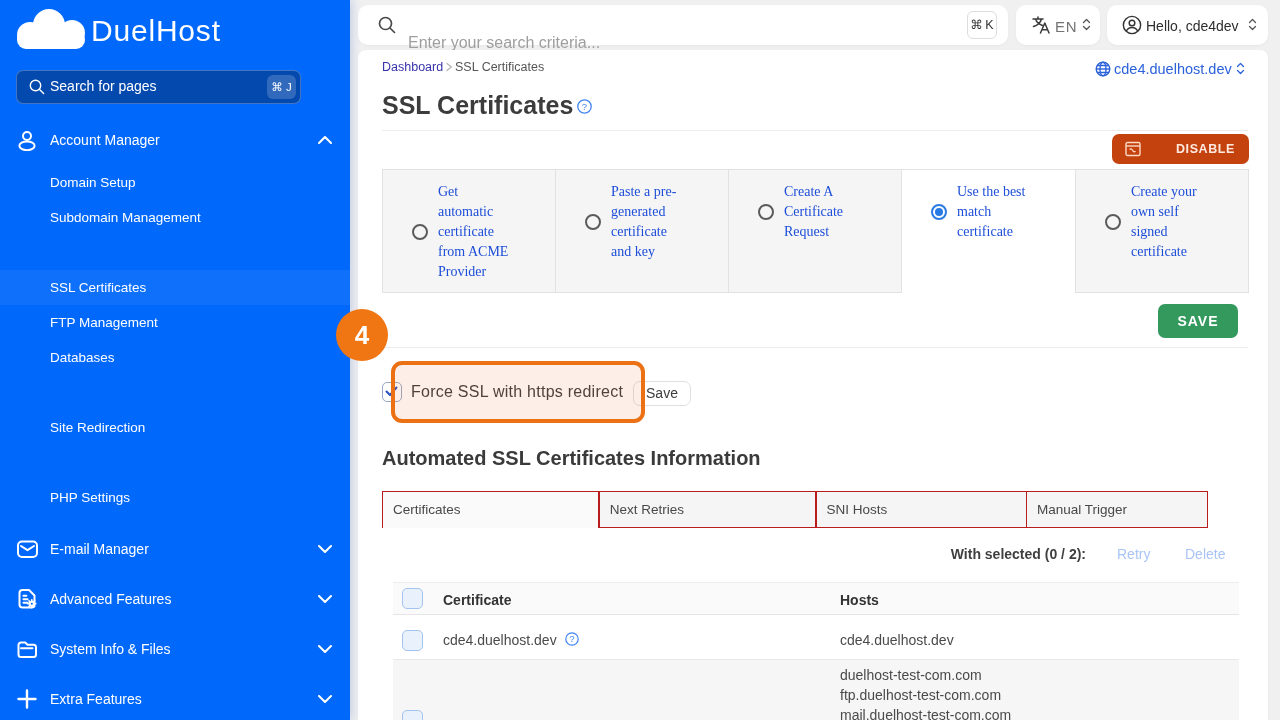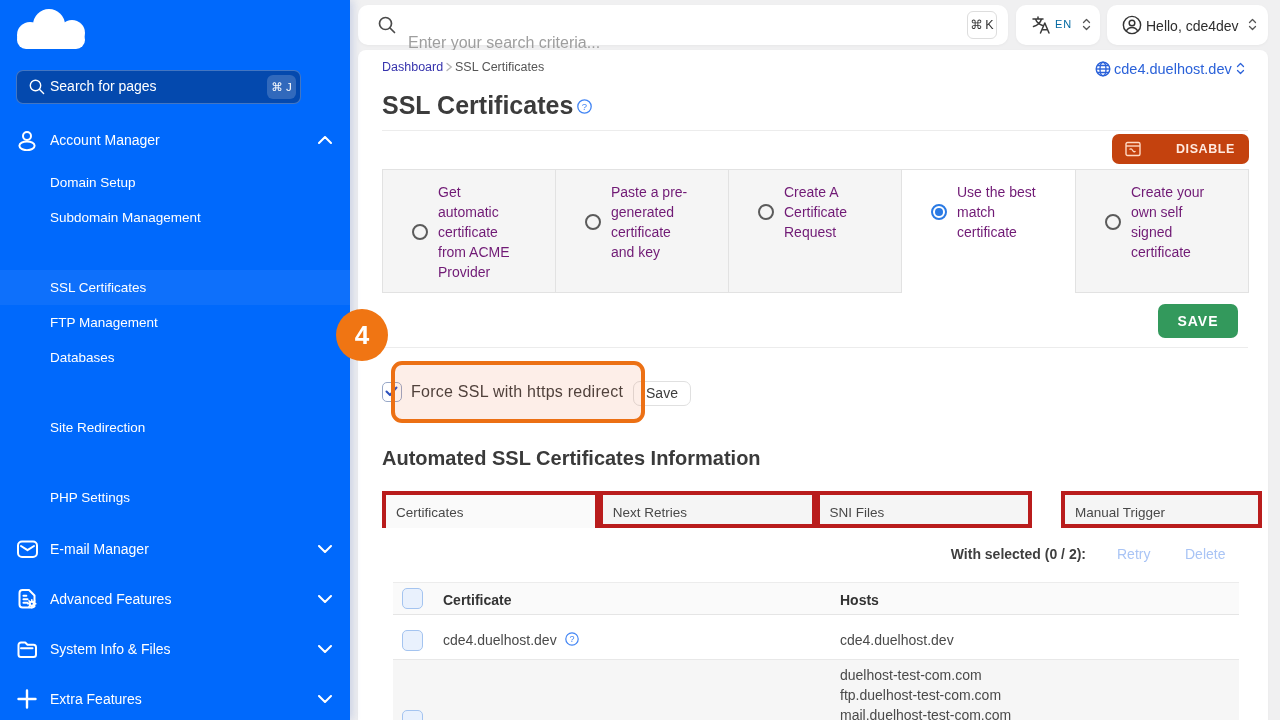--- a/index.html
+++ b/index.html
@@ -28,41 +28,41 @@
 #tb-ph { position:absolute; left:50px; top:11px; font-size:16px; color:#9e9e9e;margin-top:18px; }
 #tb-kbd { position:absolute; right:11px; top:6px; width:30px; height:28px; border:1px solid #ddd; border-radius:6px; font-size:12.5px; color:#333; text-align:center; line-height:27px; }
 
 
 #content { position:absolute; left:358px; top:50px; width:910px; height:670px; background:#fff; border-radius:8px 8px 0 0; box-shadow:0 1px 3px rgba(0,0,0,0.04); }
 .hr { position:absolute; height:1px; background:#ececec; }
 
 
 .rcell { position:absolute; top:169px; height:124px; background:#f5f5f5; border:1px solid #e2e2e2; }
 .rcell.sel { background:#fff; border-bottom:none; }
-.rtext { position:absolute; left:55px; top:11.5px; font-size:14px; line-height:20.1px; color:#701a75; }
+.rtext { position:absolute; left:55px; top:11.5px; font-size:14px; line-height:20.1px; color:#1d4ed8;font-family:Liberation Serif, serif; }
 .radio { position:absolute; left:29px; width:16px; height:16px; border:2px solid #5b5b5b; border-radius:50%; background:transparent; }
 .radio.sel { border-color:#2a7ae4; background:#fff; }
 .radio.sel::after { content:""; position:absolute; left:2px; top:2px; width:8px; height:8px; background:#2a7ae4; border-radius:50%; }
 
 
 #btn-disable { position:absolute; left:1112px; top:134px; width:137px; height:30px; background:#c4420e; border-radius:7px; color:#ffe9df; font-size:12.5px; font-weight:700; letter-spacing:0.6px; line-height:30px; text-align:center;padding-left:26px; }
 #btn-save { position:absolute; left:1158px; top:304px; width:80px; height:34px; background:#33995c; border-radius:7px; color:#fff; font-size:14px; font-weight:700; letter-spacing:1px; line-height:34px; text-align:center; }
 
 
 #badge4 { position:absolute; left:336px; top:309px; width:52px; height:52px; border-radius:50%; background:#f07513; color:#fff; font-size:26px; font-weight:700; text-align:center; line-height:52px; z-index:6; }
 #hlbox { position:absolute; left:391px; top:361px; width:254px; height:62px; border:4px solid #ec7014; border-radius:11px; background:rgba(238,97,47,0.11); z-index:5; }
 #fcheck { position:absolute; left:382px; top:382px; width:20px; height:20px; background:#fff; border:1.5px solid #98a8c8; border-radius:5px; z-index:2; }
 #flabel { position:absolute; left:411px; top:383px; font-size:16px; letter-spacing:0.25px; color:#3d3d3d; z-index:2; }
 #btn-savesm { position:absolute; left:633px; top:381px; width:58px; height:25px; background:#fff; border:1px solid #e0e0e0; border-radius:7px; font-size:14px; color:#3d3d3d; text-align:center; line-height:23px; z-index:2; }
 
 
 #h2 { position:absolute; left:382px; top:447px; font-size:20px; font-weight:700; color:#3a3a3a; }
 
 
-.tab { position:absolute; top:491px; height:37px; background:#f5f5f5; border:4px solid #b91c1c; font-size:13.5px; color:#484848; line-height:36px; padding-left:10px; }
+.tab { position:absolute; top:491px; height:37px; background:#f5f5f5; border:1px solid #b91c1c; font-size:13.5px; color:#484848; line-height:36px; padding-left:10px; }
 .tab.act { background:#fafafa; border-bottom:none; }
 
 
 #withsel { position:absolute; top:545.5px; left:900px; width:186px; text-align:right; font-size:14px; font-weight:700; color:#3f3f3f; }
 #retry { position:absolute; top:545.5px; left:1117px; font-size:14px; color:#a9c4f5; }
 #delete { position:absolute; top:545.5px; left:1185px; font-size:14px; color:#a9c4f5; }
 .chk { position:absolute; width:21px; height:21px; background:#e9f1fd; border:1.5px solid #a4c4f0; border-radius:5px; }
 #thead { position:absolute; left:393px; top:582px; width:846px; height:33px; background:#fafafa; border-top:1px solid #ececec; border-bottom:1px solid #e5e5e5; }
 #row2 { position:absolute; left:393px; top:660px; width:846px; height:60px; background:#f6f6f6; }
 .cellt { position:absolute; font-size:14px; color:#4a4a4a; }
@@ -73,20 +73,21 @@
 
 <div id="sidebar">
   <svg class="abs" style="left:16px;top:9px;" width="72" height="40" viewBox="0 0 72 40">
     <g fill="#fff">
       <circle cx="14" cy="26" r="13"></circle>
       <circle cx="33" cy="16" r="16"></circle>
       <circle cx="56" cy="24" r="13"></circle>
       <rect x="1" y="22" width="68" height="18" rx="9"></rect>
     </g>
   </svg>
+  <div id="logo">DuelHost</div>
   <div id="sb-search">
     <svg class="abs" style="left:12px;top:8px;" width="16" height="16" viewBox="0 0 16 16">
         <circle cx="6.5" cy="6.5" r="5.2" fill="none" stroke="#fff" stroke-width="1.4"></circle>
         <line x1="10.6" y1="10.6" x2="14.6" y2="14.6" stroke="#fff" stroke-width="1.4" stroke-linecap="round"></line>
       </svg>
     <div class="ph">Search for pages</div>
     <div id="sb-kbd">⌘ J</div>
   </div>
 
   <div class="sb-top" style="top:115px;">
@@ -161,21 +162,21 @@
       <line x1="12" y1="12" x2="16.5" y2="16.5" stroke="#4a4a4a" stroke-width="1.7" stroke-linecap="round"></line>
     </svg>
   <div id="tb-ph">Enter your search criteria...</div>
   <div id="tb-kbd">⌘ K</div>
 </div>
 <div class="card" id="tb-b">
   <svg class="abs" style="left:15px;top:10px;" width="20" height="20" viewBox="0 0 20 20">
     <path d="M2 4 h10 M7 2 v2 M10.5 4 c-1 3.5 -4.5 6.5 -8 7.5 M4.5 4 c1 2.8 4 5.5 7 6.5" fill="none" stroke="#3a3a3a" stroke-width="1.5" stroke-linecap="round"></path>
     <path d="M9.5 18 L13.8 8 L18 18 M10.9 14.8 h5.8" fill="none" stroke="#3a3a3a" stroke-width="1.5" stroke-linecap="round" stroke-linejoin="round"></path>
   </svg>
-  <div class="abs" style="left:39px;top:13px;font-size:11px;color:#0369a1;font-weight:500;letter-spacing:0.8px;">EN</div>
+  <div class="abs" style="left:39px;top:13px;font-size:15px;color:#737373;font-weight:500;letter-spacing:0.8px;">EN</div>
   <svg class="abs" style="left:66px;top:13px;" width="9" height="13" viewBox="0 0 9 13">
       <path d="M1.5 4.5 L4.5 1.5 L7.5 4.5 M1.5 8.5 L4.5 11.5 L7.5 8.5" fill="none" stroke="#555" stroke-width="1.3" stroke-linecap="round" stroke-linejoin="round"></path>
     </svg>
 </div>
 <div class="card" id="tb-c">
   <svg class="abs" style="left:15px;top:10px;" width="20" height="20" viewBox="0 0 22 22">
       <circle cx="11" cy="11" r="9.5" fill="none" stroke="#333" stroke-width="1.6"></circle>
       <circle cx="11" cy="8.8" r="3.1" fill="none" stroke="#333" stroke-width="1.6"></circle>
       <path d="M4.8 17.5 a7 7 0 0 1 12.4 0" fill="none" stroke="#333" stroke-width="1.6"></path>
     </svg>
@@ -252,22 +253,22 @@
       <path d="M3.5 8.5 L7 12 L13.5 4.5" fill="none" stroke="#2b50bd" stroke-width="2" stroke-linecap="round" stroke-linejoin="round"></path>
     </svg>
   </div>
 <div id="flabel">Force SSL with https redirect</div>
 <div id="btn-savesm">Save</div>
 
 <div id="h2">Automated SSL Certificates Information</div>
 
 <div class="tab act" style="left:382px;width:216.75px;">Certificates</div>
 <div class="tab" style="left:598.75px;width:216.75px;">Next Retries</div>
-<div class="tab" style="left:815.5px;width:216.75px;">SNI Files</div>
-<div class="tab" style="left:1061px;width:201px;">Manual Trigger</div>
+<div class="tab" style="left:815.5px;width:216.75px;">SNI Hosts</div>
+<div class="tab" style="left:1026px;width:182px;">Manual Trigger</div>
 
 <div id="withsel">With selected (0 / 2):</div>
 <div id="retry">Retry</div>
 <div id="delete">Delete</div>
 
 <div id="thead"></div>
 <div class="chk" style="left:402px;top:588px;z-index:2;"></div>
 <div class="cellt bold" style="left:443px;top:592px;z-index:2;">Certificate</div>
 <div class="cellt bold" style="left:840px;top:592px;z-index:2;">Hosts</div>
 

